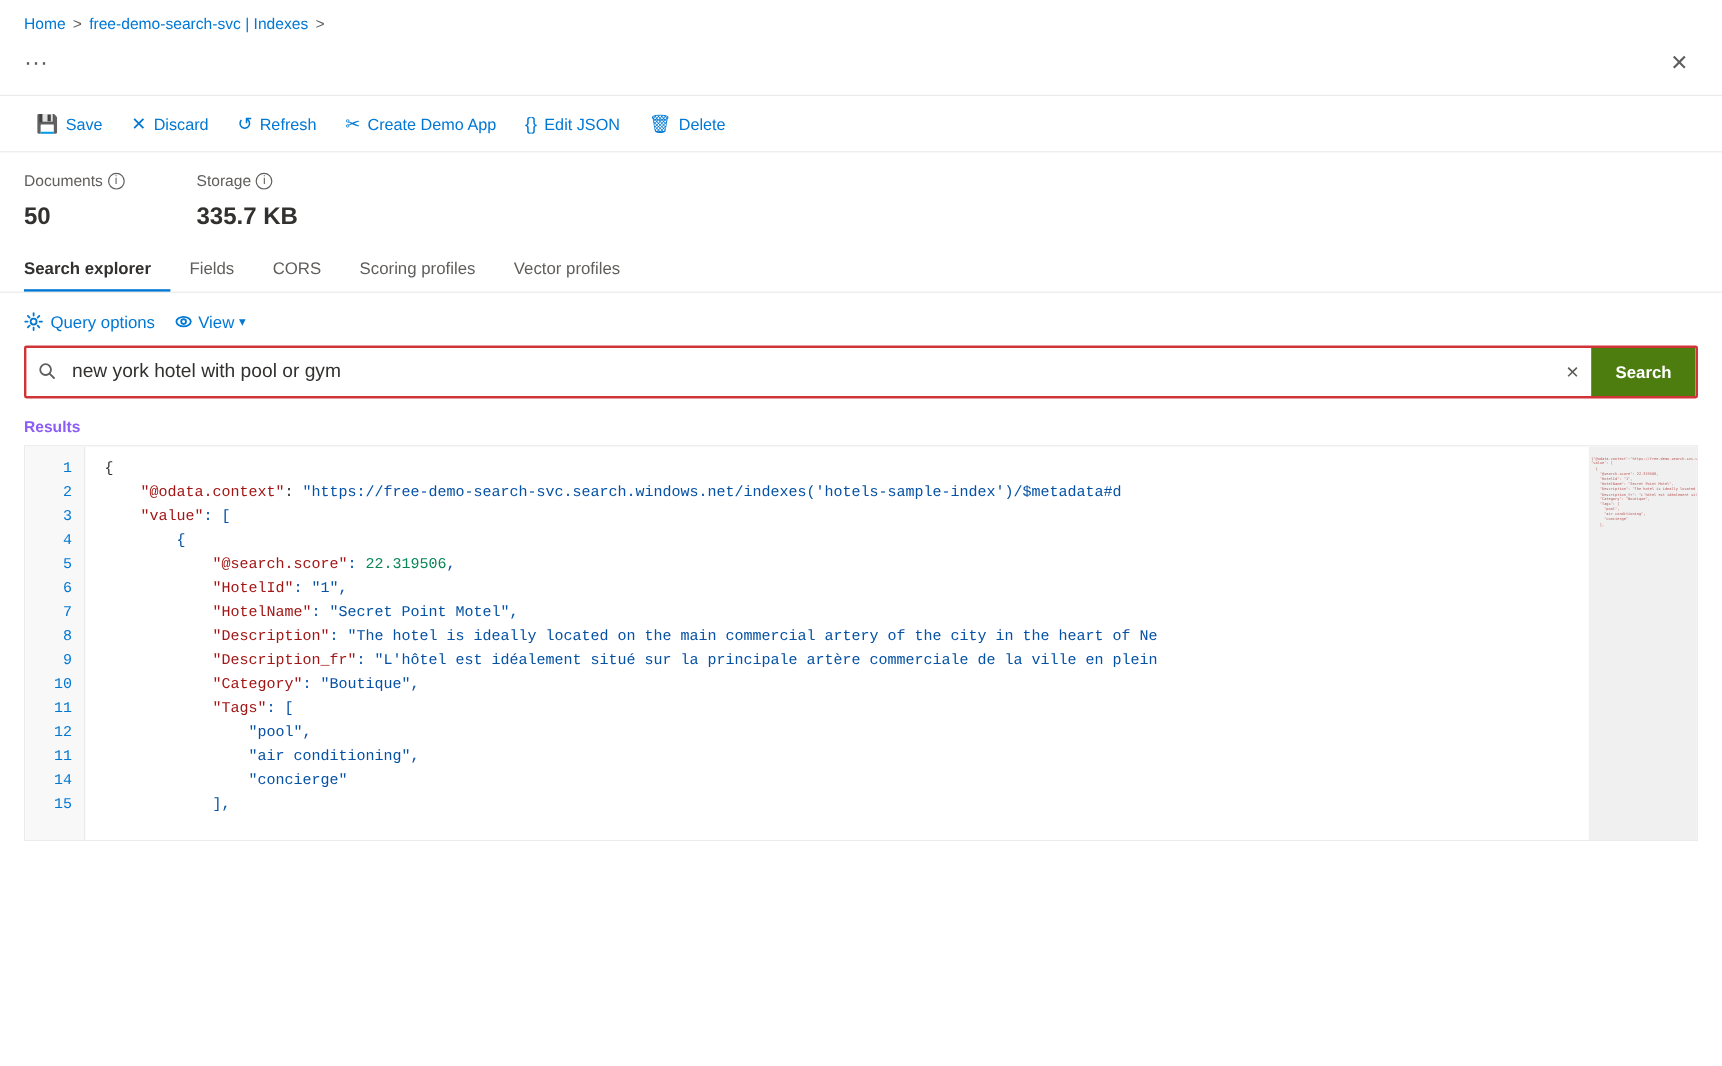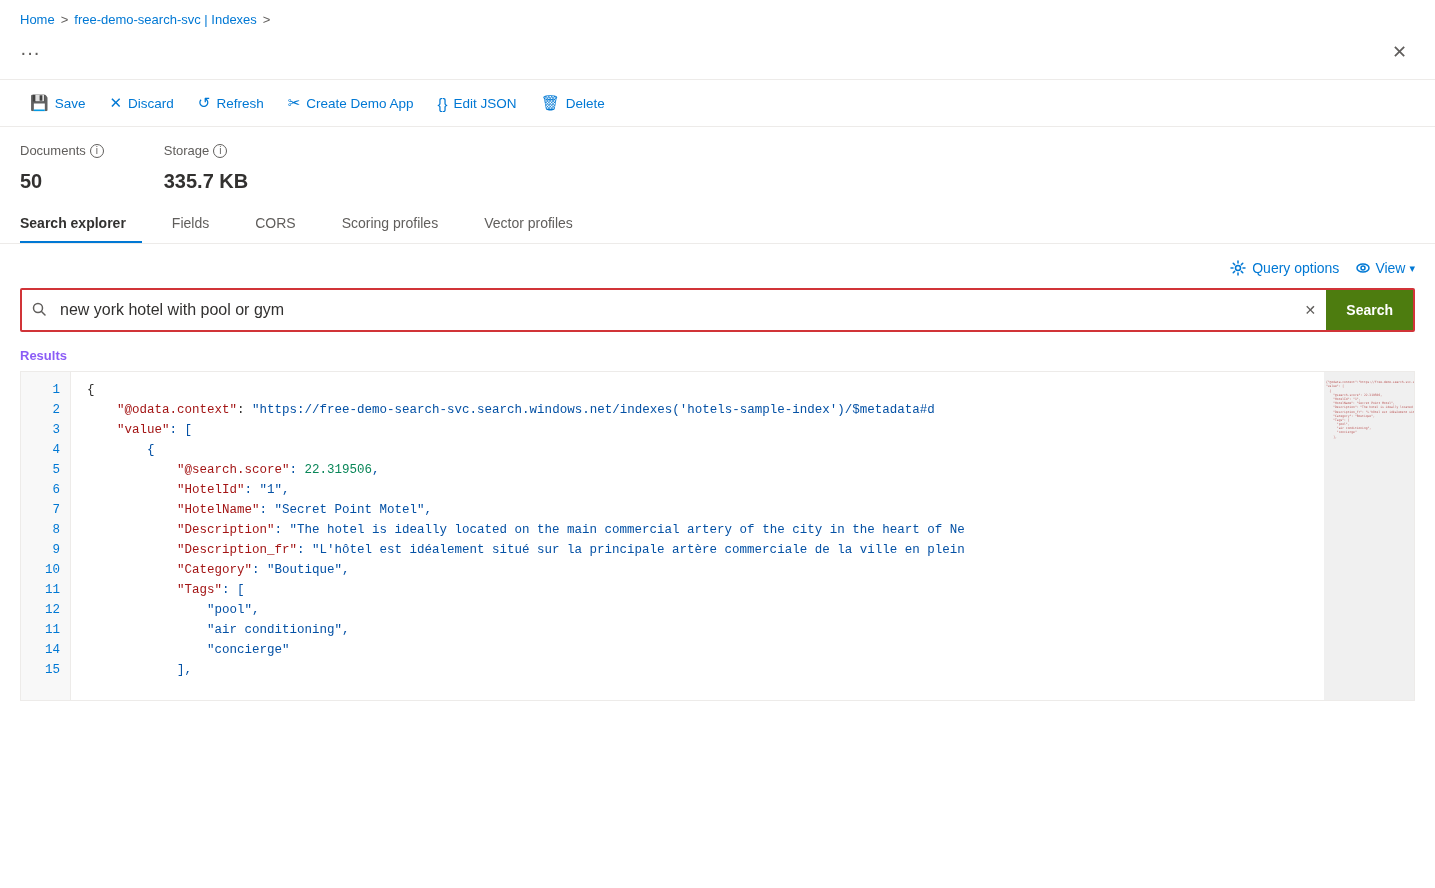--- a/index.html
+++ b/index.html
@@ -18,27 +18,27 @@
     .toolbar { display: flex; align-items: center; padding: 8px 20px; border-top: 1px solid #edebe9; border-bottom: 1px solid #edebe9; gap: 4px; }
     .toolbar-btn { display: flex; align-items: center; gap: 6px; background: none; border: none; color: #0078d4; cursor: pointer; padding: 6px 10px; font-size: 13.5px; border-radius: 2px; }
     .toolbar-btn .icon { font-size: 15px; }
 
     .stats-row { display: flex; gap: 60px; padding: 16px 20px 12px; }
     .stat-item { }
     .stat-label { display: flex; align-items: center; gap: 4px; font-size: 13px; color: #605e5c; margin-bottom: 4px; }
     .stat-value { font-size: 20px; font-weight: 600; color: #323130; margin-top: 12px; }
     .info-icon { width: 14px; height: 14px; border-radius: 50%; border: 1.5px solid #605e5c; display: inline-flex; align-items: center; justify-content: center; font-size: 10px; color: #605e5c; cursor: pointer; }
 
-    .tabs { display: flex; padding: 0 20px; border-bottom: 1px solid #edebe9; gap: 14px; }
+    .tabs { display: flex; padding: 0 20px; border-bottom: 1px solid #edebe9; gap: 0; }
     .tab { padding: 10px 16px; font-size: 14px; cursor: pointer; border-bottom: 2px solid transparent; color: #605e5c; }
     .tab:first-child { padding-left: 0; }
     .tab.active { color: #323130; border-bottom: 2px solid #0078d4; font-weight: 600; }
 
     .search-area { padding: 16px 20px; }
-    .search-options-row { display: flex; justify-content: flex-end; align-items: center; gap: 16px; margin-bottom: 12px; }
+    .search-options-row { display: flex; justify-content: flex-start; align-items: center; gap: 16px; margin-bottom: 12px; }
     .options-btn { display: flex; align-items: center; gap: 6px; background: none; border: none; color: #0078d4; cursor: pointer; font-size: 14px; }
     .view-btn { display: flex; align-items: center; gap: 4px; background: none; border: none; color: #0078d4; cursor: pointer; font-size: 14px; }
 
     .search-bar-container { display: flex; align-items: center; border: 2px solid #d13438; border-radius: 2px; overflow: hidden; }
     .search-bar-icon { padding: 10px 10px; color: #605e5c; font-size: 14px; }
     .search-input { flex: 1; border: none; outline: none; font-size: 16px; padding: 10px 4px; color: #323130; }
     .search-clear-btn { background: none; border: none; cursor: pointer; padding: 10px 10px; color: #605e5c; font-size: 14px; }
     .search-submit-btn { background: #4d7c0f; color: #fff; border: none; padding: 12px 20px; font-size: 14px; cursor: pointer; font-weight: 600; }
 
     .results-area { padding: 0 20px; }

